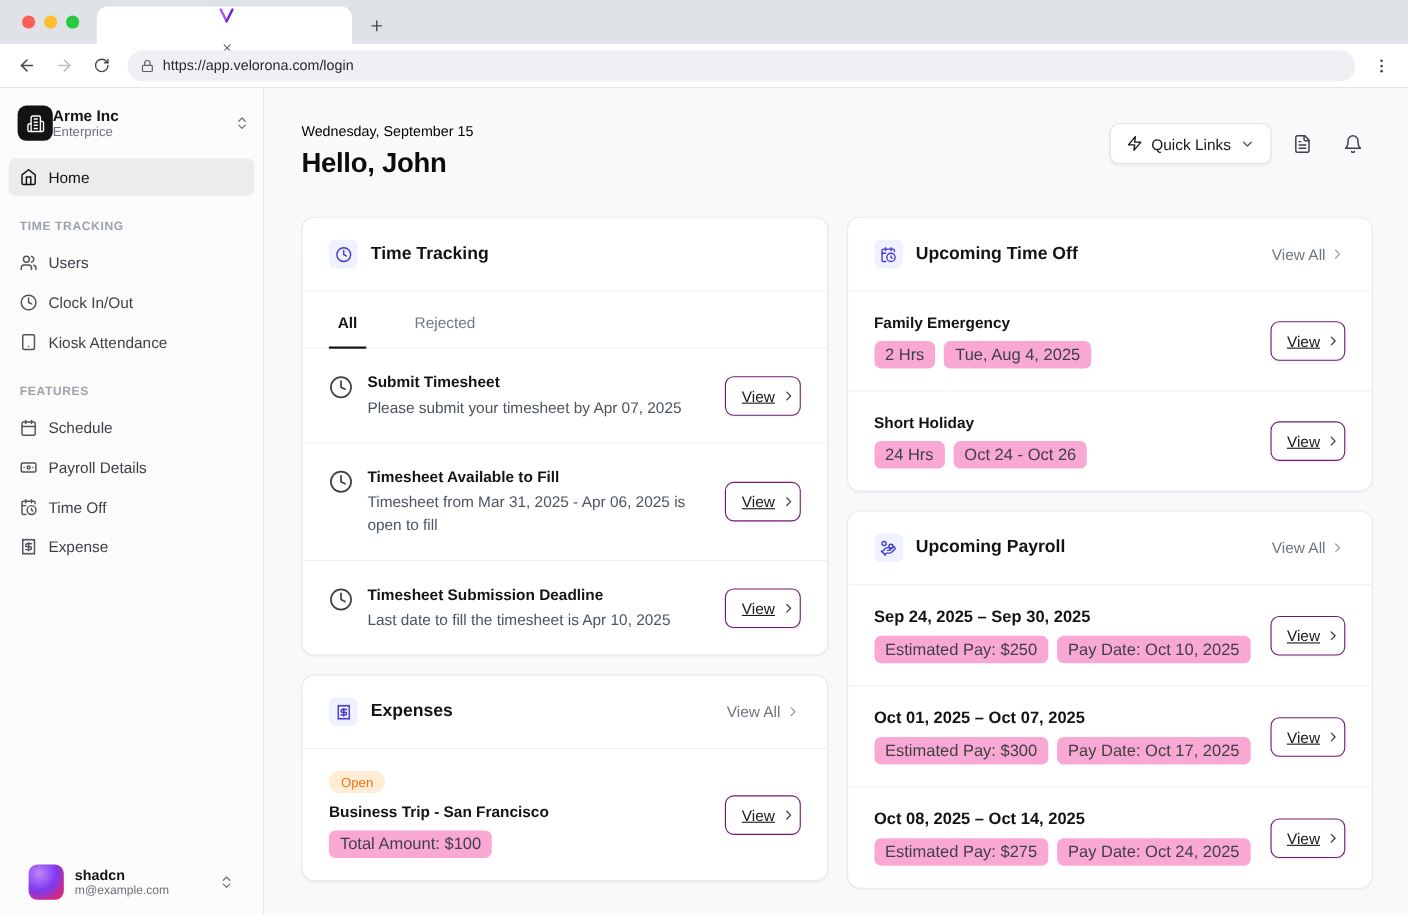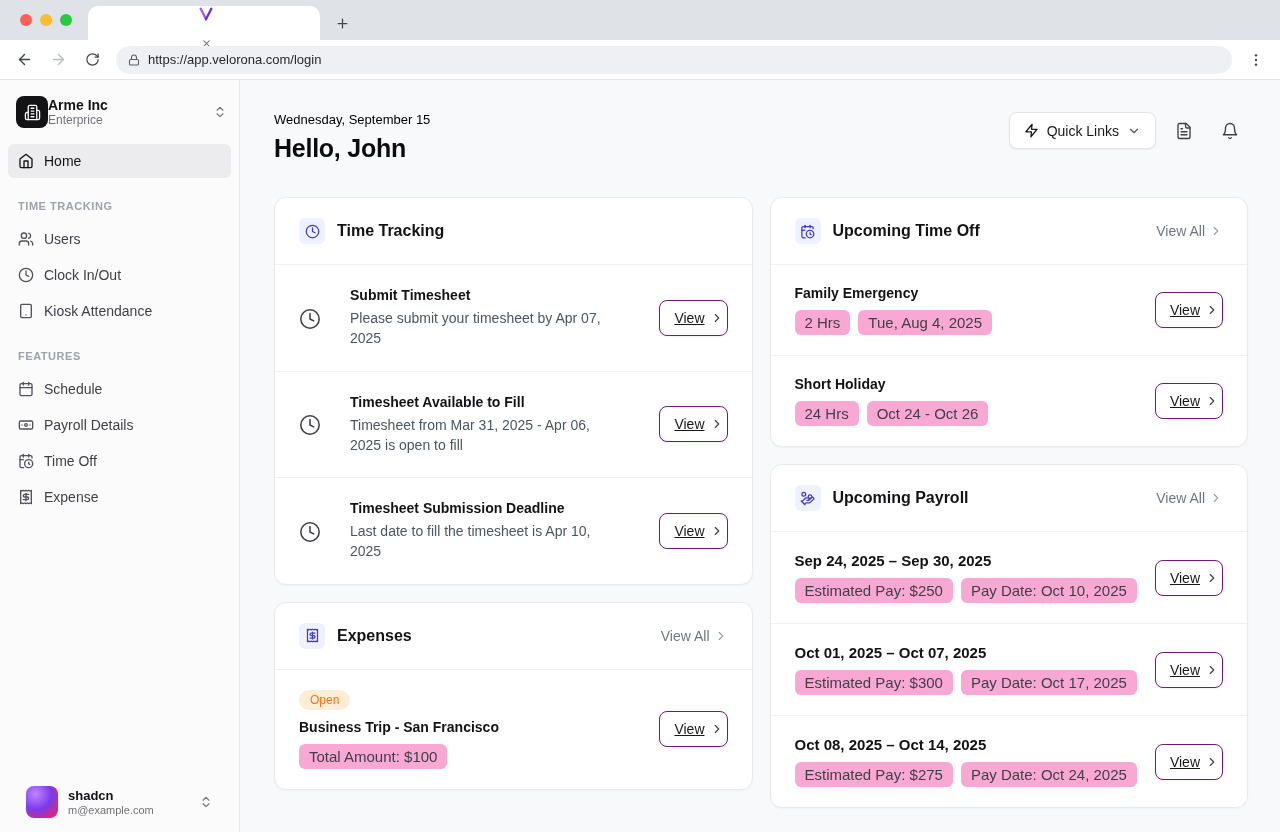--- a/index.html
+++ b/index.html
@@ -65,21 +65,21 @@
   .card-header { display:flex; align-items:center; gap:12px; padding:20px 24px; border-bottom:1px solid #eef0f2; }
   .card-icon { width:26px; height:26px; border-radius:6px; background:#eef2ff; color:#4338ca; display:flex; align-items:center; justify-content:center; flex:none; }
   .card-title { font-size:16px; font-weight:600; flex:1; color:#131316; }
   .view-all { display:flex; align-items:center; gap:4px; font-size:14px; color:#6f7680; }
   .view-all .icn { color:#9aa0a8; }
 
   .tt-tabs { display:flex; gap:36px; padding:18px 24px 0; border-bottom:1px solid #eef0f2; }
   .tt-tab { padding:2px 8px 14px; font-size:14px; color:#737a85; border-bottom:2px solid transparent; margin-bottom:-1px; }
   .tt-tab.active { color:#131316; font-weight:600; border-bottom-color:#131316; }
 
-  .tt-row { display:flex; gap:29px; padding:22px 24px; border-bottom:1px solid #eef0f2; align-items:center; }
+  .tt-row { display:flex; gap:13px; padding:22px 24px; border-bottom:1px solid #eef0f2; align-items:flex-start; }
   .tt-row:last-child { border-bottom:0; }
   .tt-clock { color:#3f3f46; margin-top:2px; }
   .tt-content { flex:1; min-width:0; padding-right:6px; }
   .row-title { font-size:14px; font-weight:600; margin-bottom:5px; color:#131316; }
   .row-title.lg { font-size:15px; }
   .row-desc { font-size:14px; color:#4b5563; line-height:1.45; max-width:305px; }
 
   .view-btn { display:flex; align-items:center; gap:5px; height:36px; padding:0 3px 0 14px; background:#fff; border:1px solid #701a75; border-radius:8px; font-size:14px; font-weight:500; color:#18181b; box-shadow:0 1px 2px rgba(16,24,40,.05); align-self:center; flex:none;text-decoration:underline; }
   .view-btn .icn { color:#3f3f46; }
 
@@ -343,20 +343,24 @@
         <section class="card">
           <div class="card-header">
             <span class="card-icon">
               <svg width="15" height="15" viewBox="0 0 24 24" fill="none" stroke="currentColor" stroke-width="2" stroke-linecap="round" stroke-linejoin="round">
                   <circle cx="12" cy="12" r="10"></circle>
                   <polyline points="12 6 12 12 16 14"></polyline>
                 </svg>
             </span>
             <span class="card-title">Time Tracking</span>
           </div>
+          <div class="tt-tabs">
+            <div class="tt-tab active">All</div>
+            <div class="tt-tab">Rejected</div>
+          </div>
 
           <div class="tt-row">
             <span class="tt-clock icn">
               <svg width="22" height="22" viewBox="0 0 24 24" fill="none" stroke="currentColor" stroke-width="1.7" stroke-linecap="round" stroke-linejoin="round">
                   <circle cx="12" cy="12" r="10"></circle>
                   <polyline points="12 6 12 12 16 14"></polyline>
                 </svg>
             </span>
             <div class="tt-content">
               <div class="row-title">Submit Timesheet</div>

